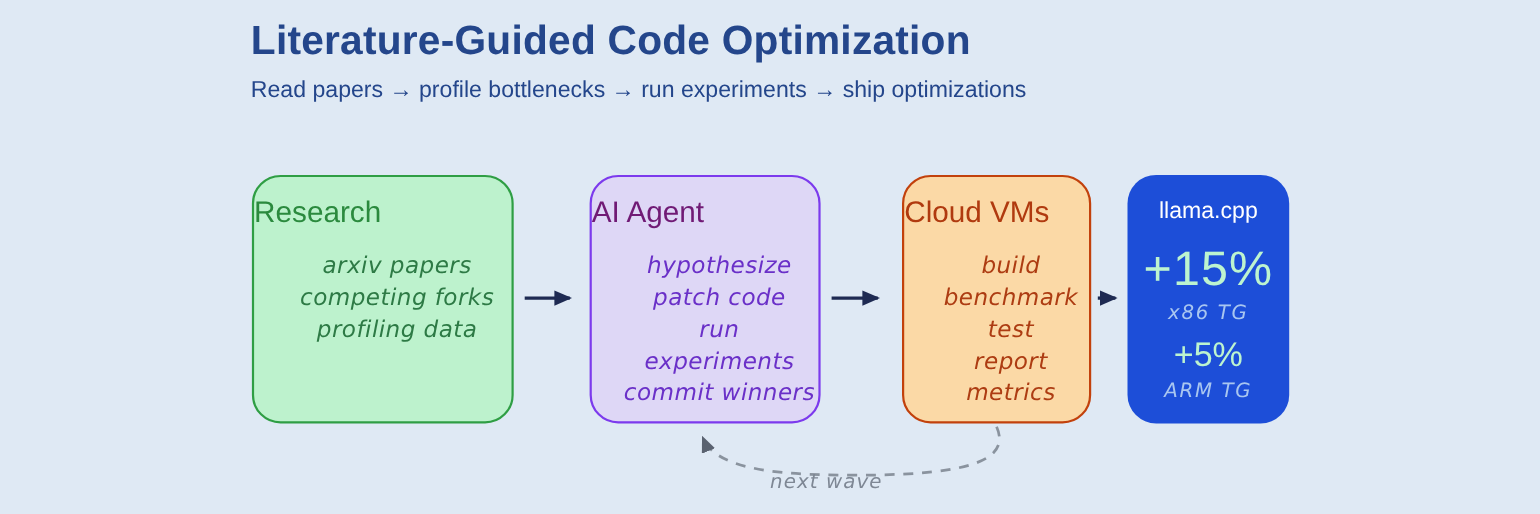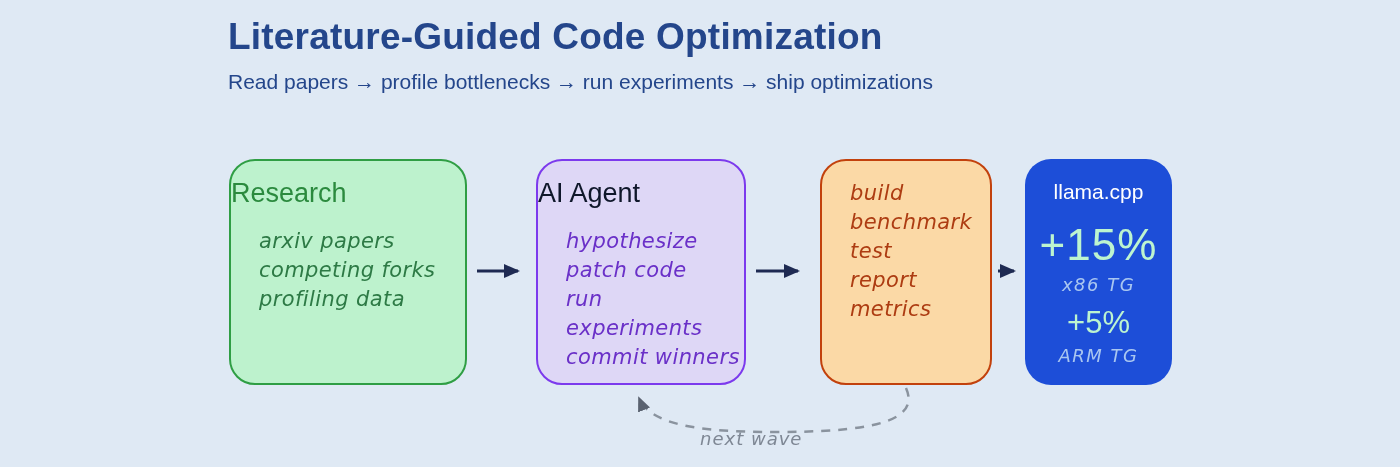--- a/index.html
+++ b/index.html
@@ -26,34 +26,34 @@
   
   .card{
     position:absolute;top:159px;height:226px;
     border-radius:26px;box-sizing:border-box;
   }
   .card-title{
     margin-top:17px;
     font-size:27px;font-weight:400;
   }
   .card-items{
-    list-style:none;margin:18px 0 0 0;padding:0 2px 0 28px;
+    list-style:none;margin:18px 0 0 0;padding:0 2px 0 28px;text-align:center;
   }
   .card-items li{
     font-size:21px;line-height:29px;
     font-style:italic;letter-spacing:.4px;
     font-family:"DejaVu Sans", sans-serif;
   }
 
   .research{left:229px;width:238px;background:#bdf2cd;border:2.5px solid #2f9e44;}
   .research .card-title{color:#2b8a3e;}
   .research .card-items li{color:#2d7a45;}
 
   .agent{left:536px;width:210px;background:#ded7f6;border:2.5px solid #7c3aed;}
-  .agent .card-title{color:#0f172a;}
+  .agent .card-title{color:#701a75;}
   .agent .card-items li{color:#6a30c8;}
 
   .cloud{left:820px;width:172px;background:#fbd9a6;border:2.5px solid #c2410c;}
   .cloud .card-title{color:#b03a0f;}
   .cloud .card-items li{color:#ad3c12;}
 
   .result{
     left:1025px;width:147px;background:#1d4ed8;
     text-align:center;color:#fff;
   }
@@ -102,20 +102,21 @@
     <div class="card-title">AI Agent</div>
     <ul class="card-items">
       <li>hypothesize</li>
       <li>patch code</li>
       <li>run experiments</li>
       <li>commit winners</li>
     </ul>
   </div>
 
   <div class="card cloud">
+    <div class="card-title">Cloud VMs</div>
     <ul class="card-items">
       <li>build</li>
       <li>benchmark</li>
       <li>test</li>
       <li>report metrics</li>
     </ul>
   </div>
 
   <div class="card result">
     <div class="result-title">llama.cpp</div>

